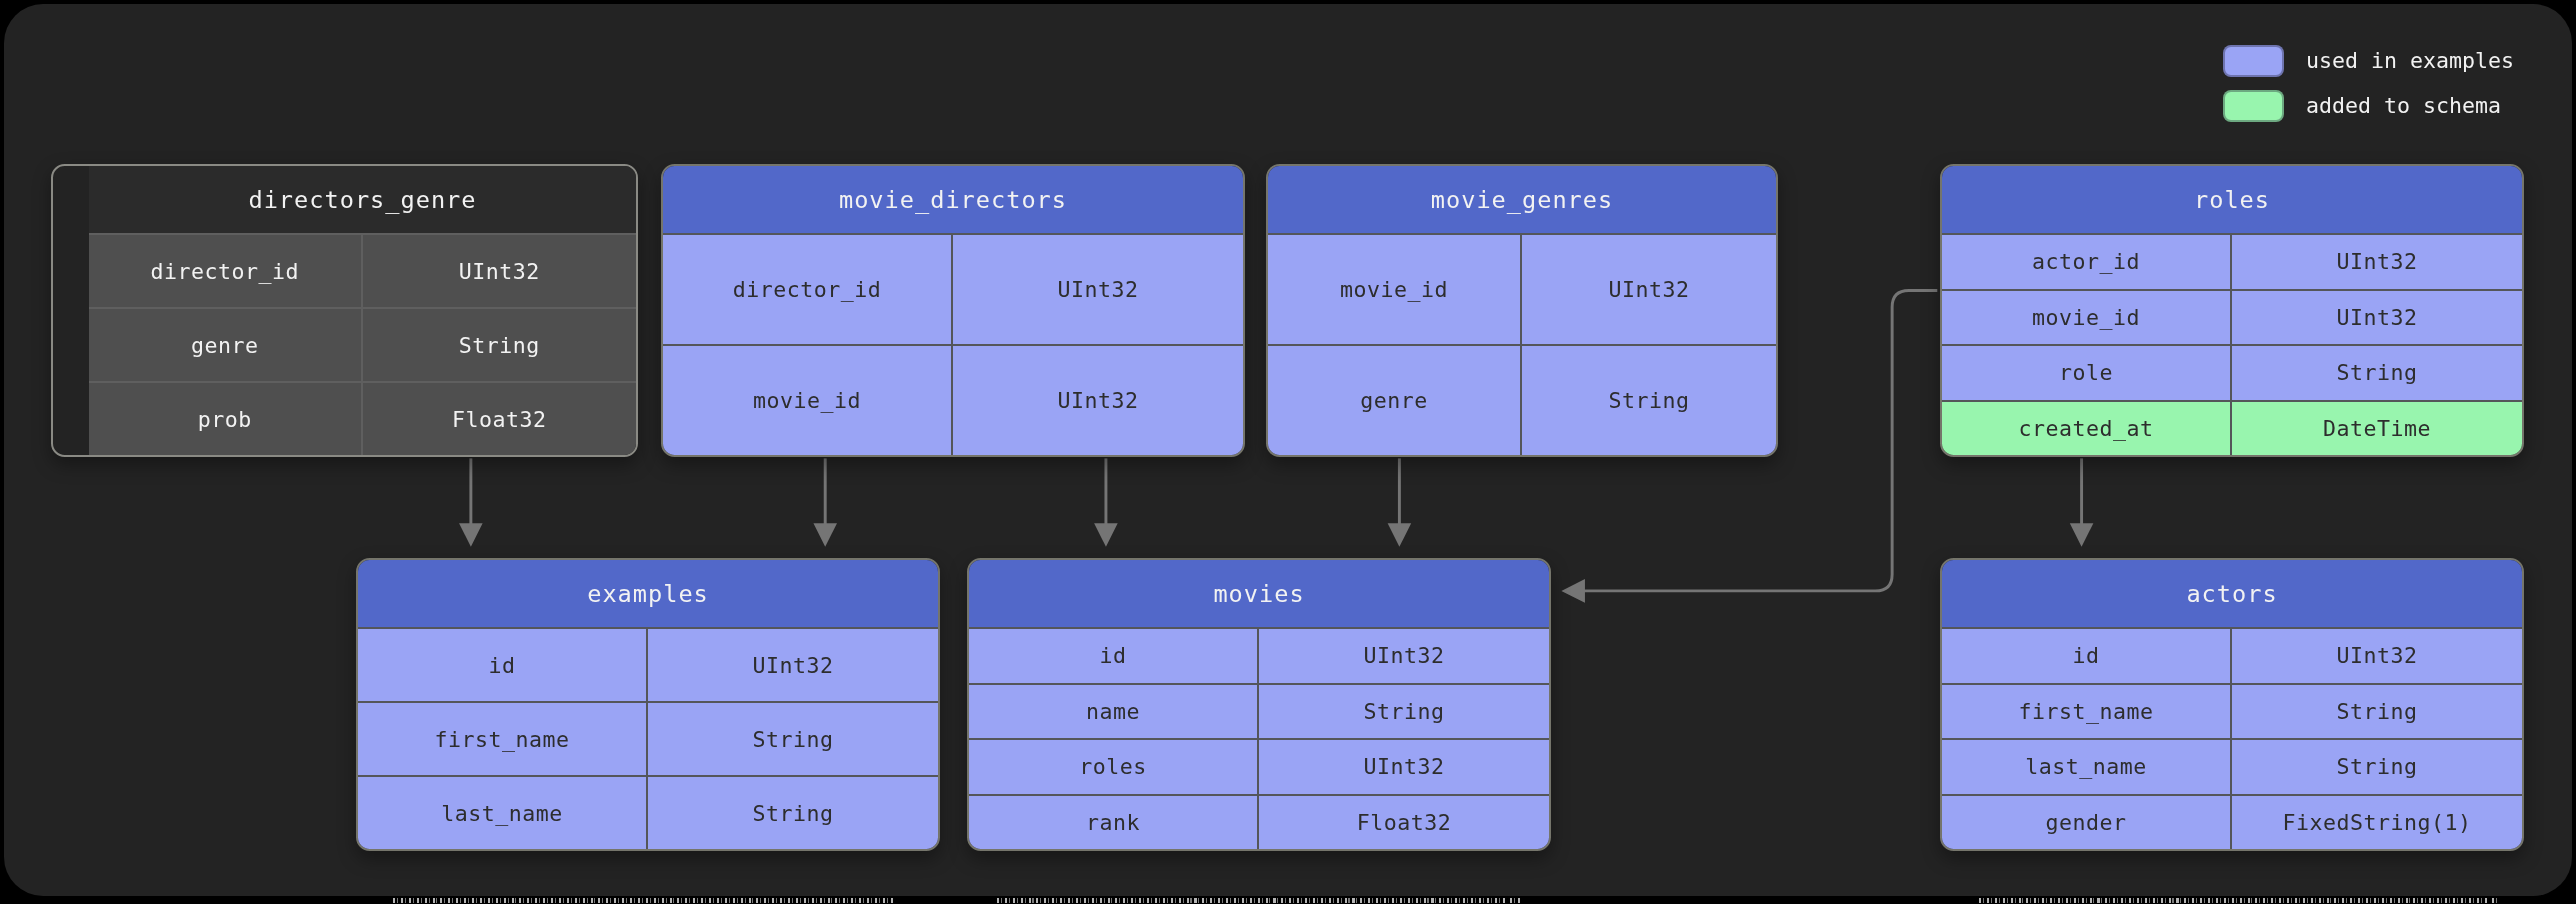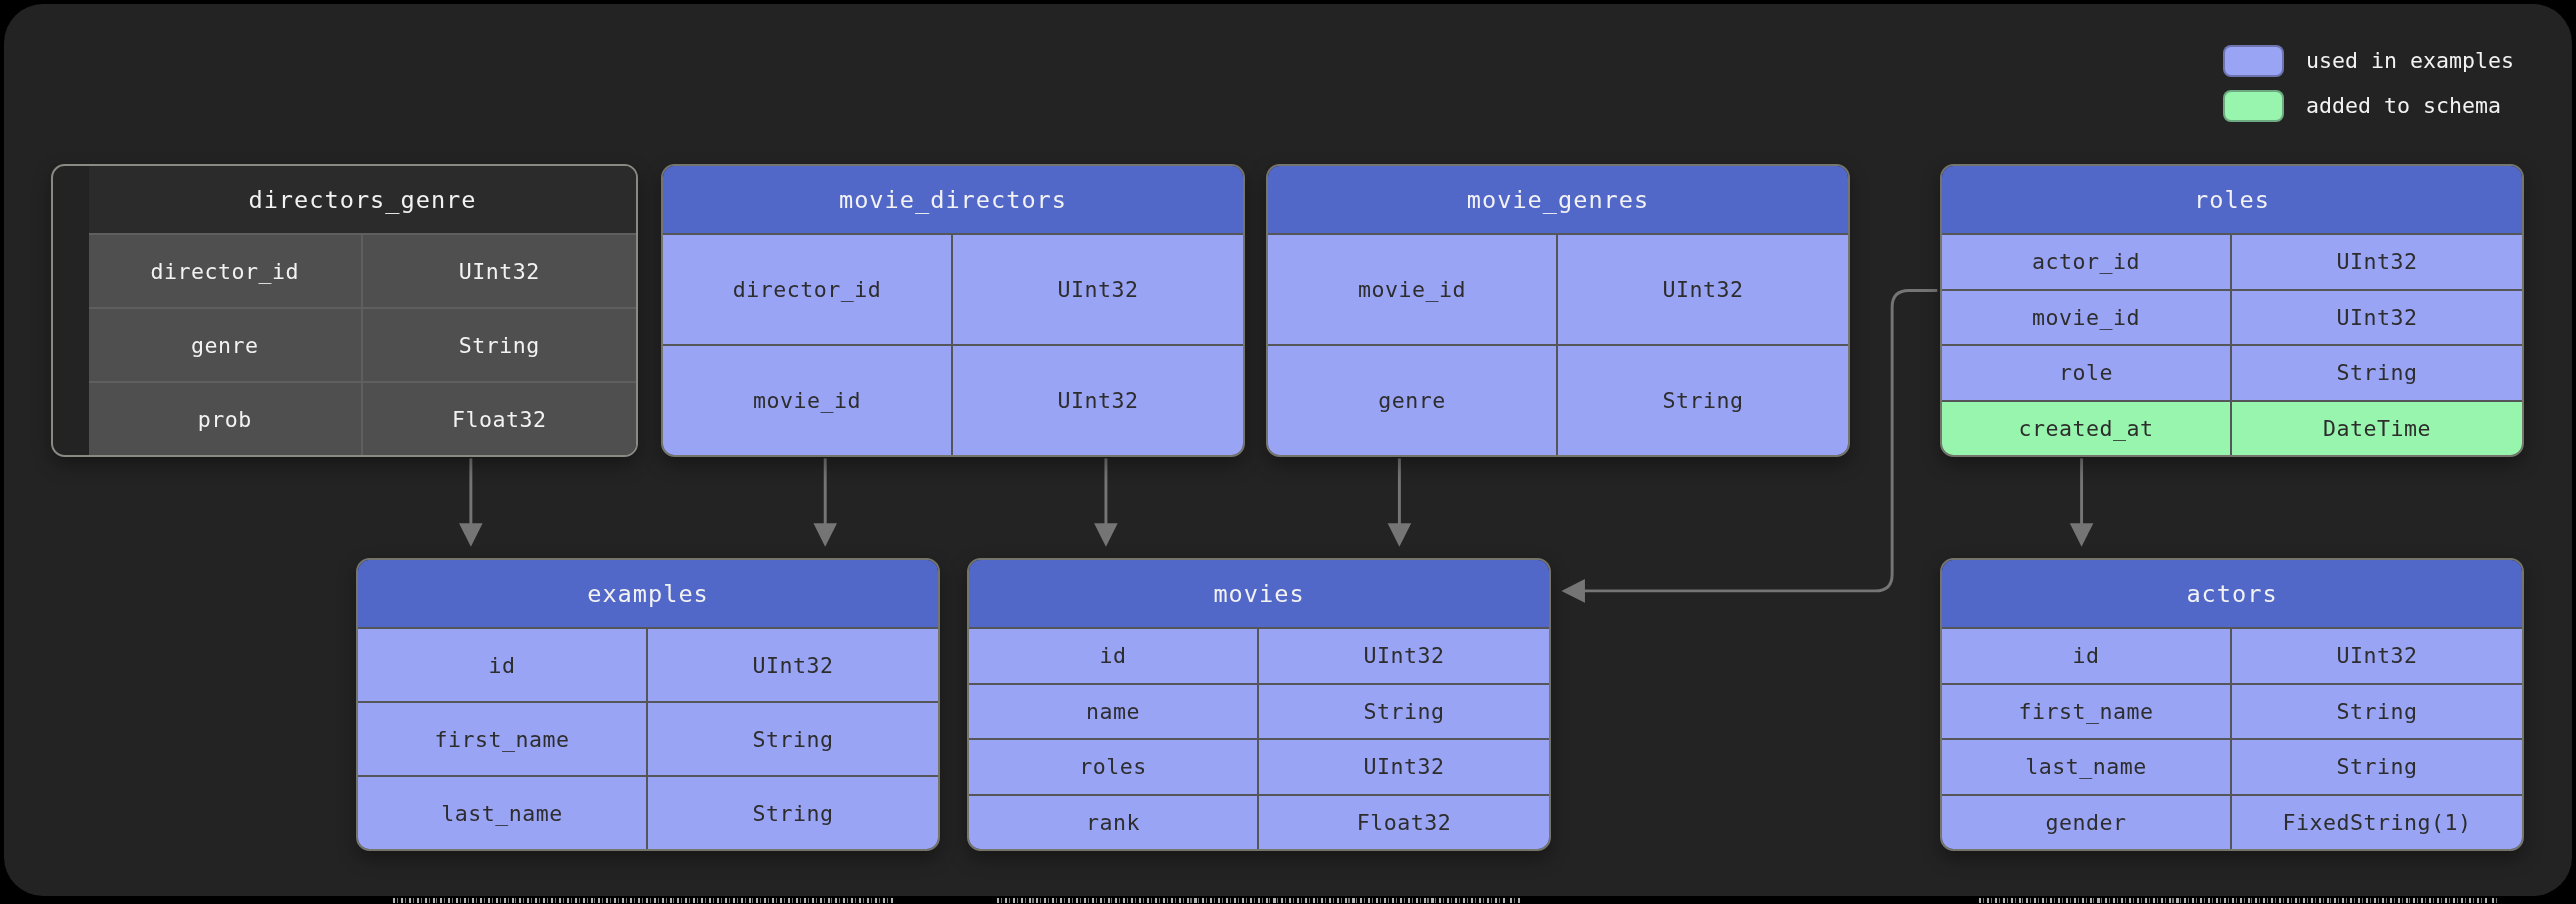--- a/index.html
+++ b/index.html
@@ -66,21 +66,21 @@
   .etable.blue .trow.added { background: var(--row_green, #98f5ae); justify-content: space-between; }
   
   .etable.gray { border-color: #8a8a84; }
   .etable.gray .thead { background: var(--header_gray, #2b2b2b); }
   .etable.gray .trow  { background: var(--row_gray, #4f4f4f); border-top: 2.9px solid var(--sep_gray, #5f5f5f); }
   .etable.gray .cell  { color: var(--text_light, #e9e9e9); }
   .etable.gray .cell:first-child { border-right: 2.9px solid var(--sep_gray, #5f5f5f); }
   
   #t-directors_genre { left: 51px;   top: 164px; width: 587px; padding-left: 36px; }
   #t-movie_directors { left: 661px;  top: 164px; width: 584px; }
-  #t-movie_genres    { left: 1266px; top: 164px; width: 584px; }
+  #t-movie_genres    { left: 1266px; top: 164px; width: 512px; }
   #t-roles           { left: 1940px; top: 164px; width: 584px; }
   #t-directors       { left: 356px;  top: 558px; width: 584px; }
   #t-movies          { left: 967px;  top: 558px; width: 584px; }
   #t-actors          { left: 1940px; top: 558px; width: 584px; }
   
   svg.wires { position: absolute; left: 0; top: 0; width: 2576px; height: 904px; pointer-events: none; }
   svg.wires path.line { fill: none; stroke: var(--connector, #757575); stroke-width: 3; }
   svg.wires path.head { fill: var(--connector, #757575); stroke: none; }
   
   .bottom-noise {

